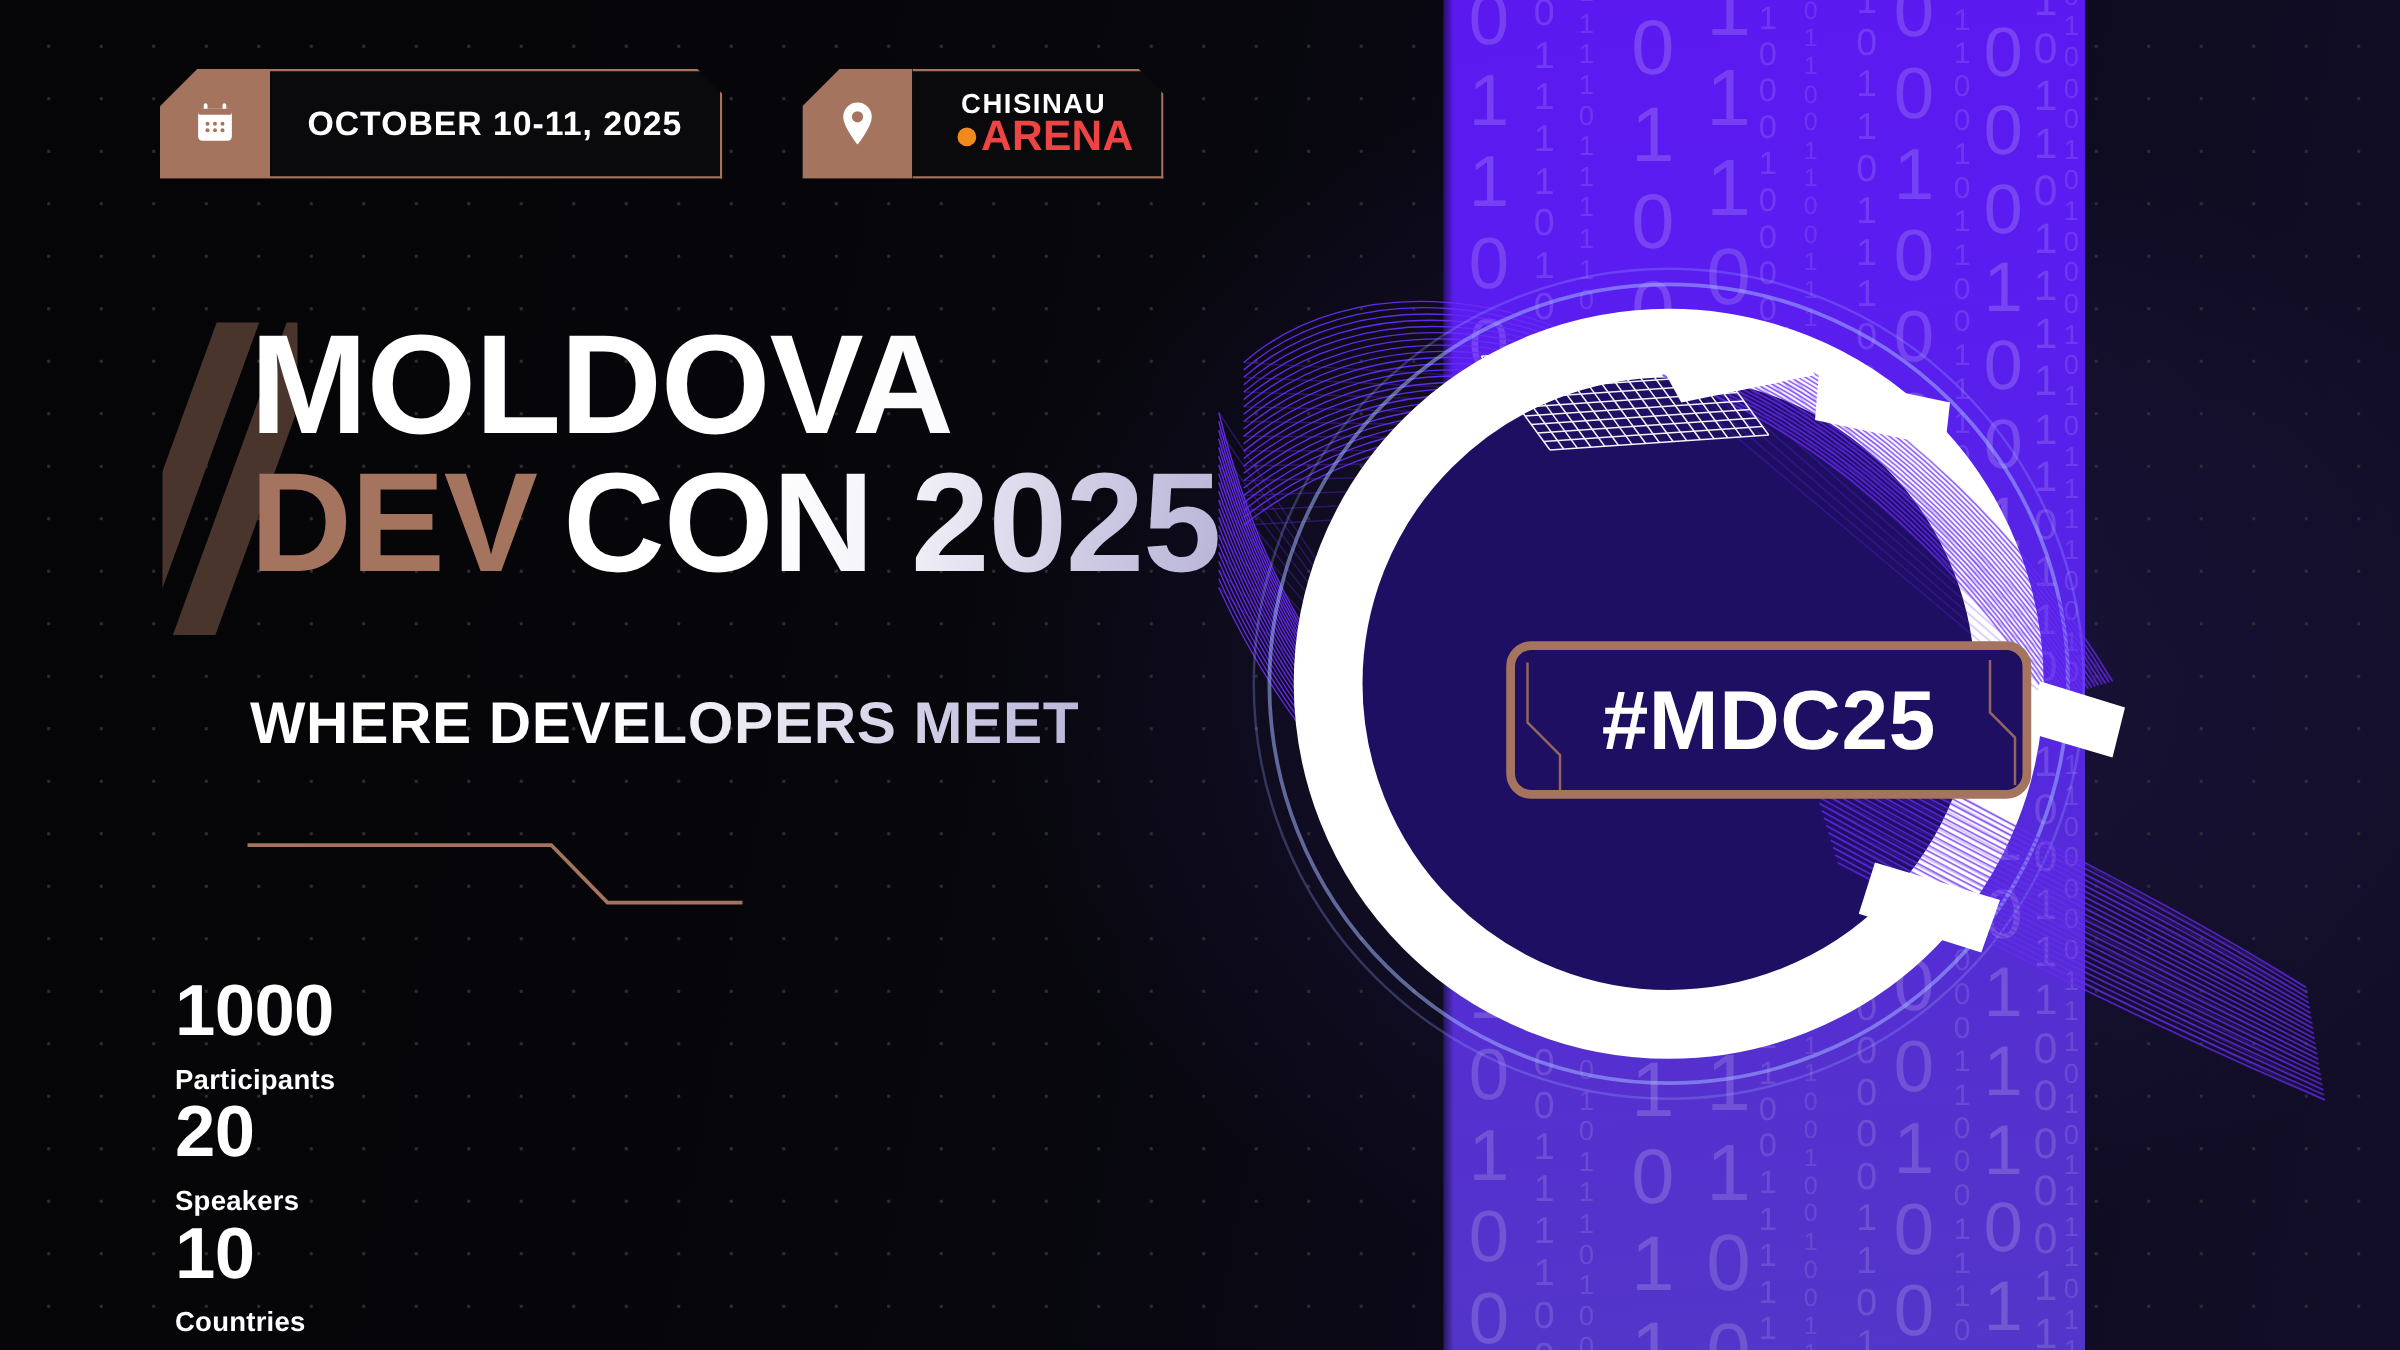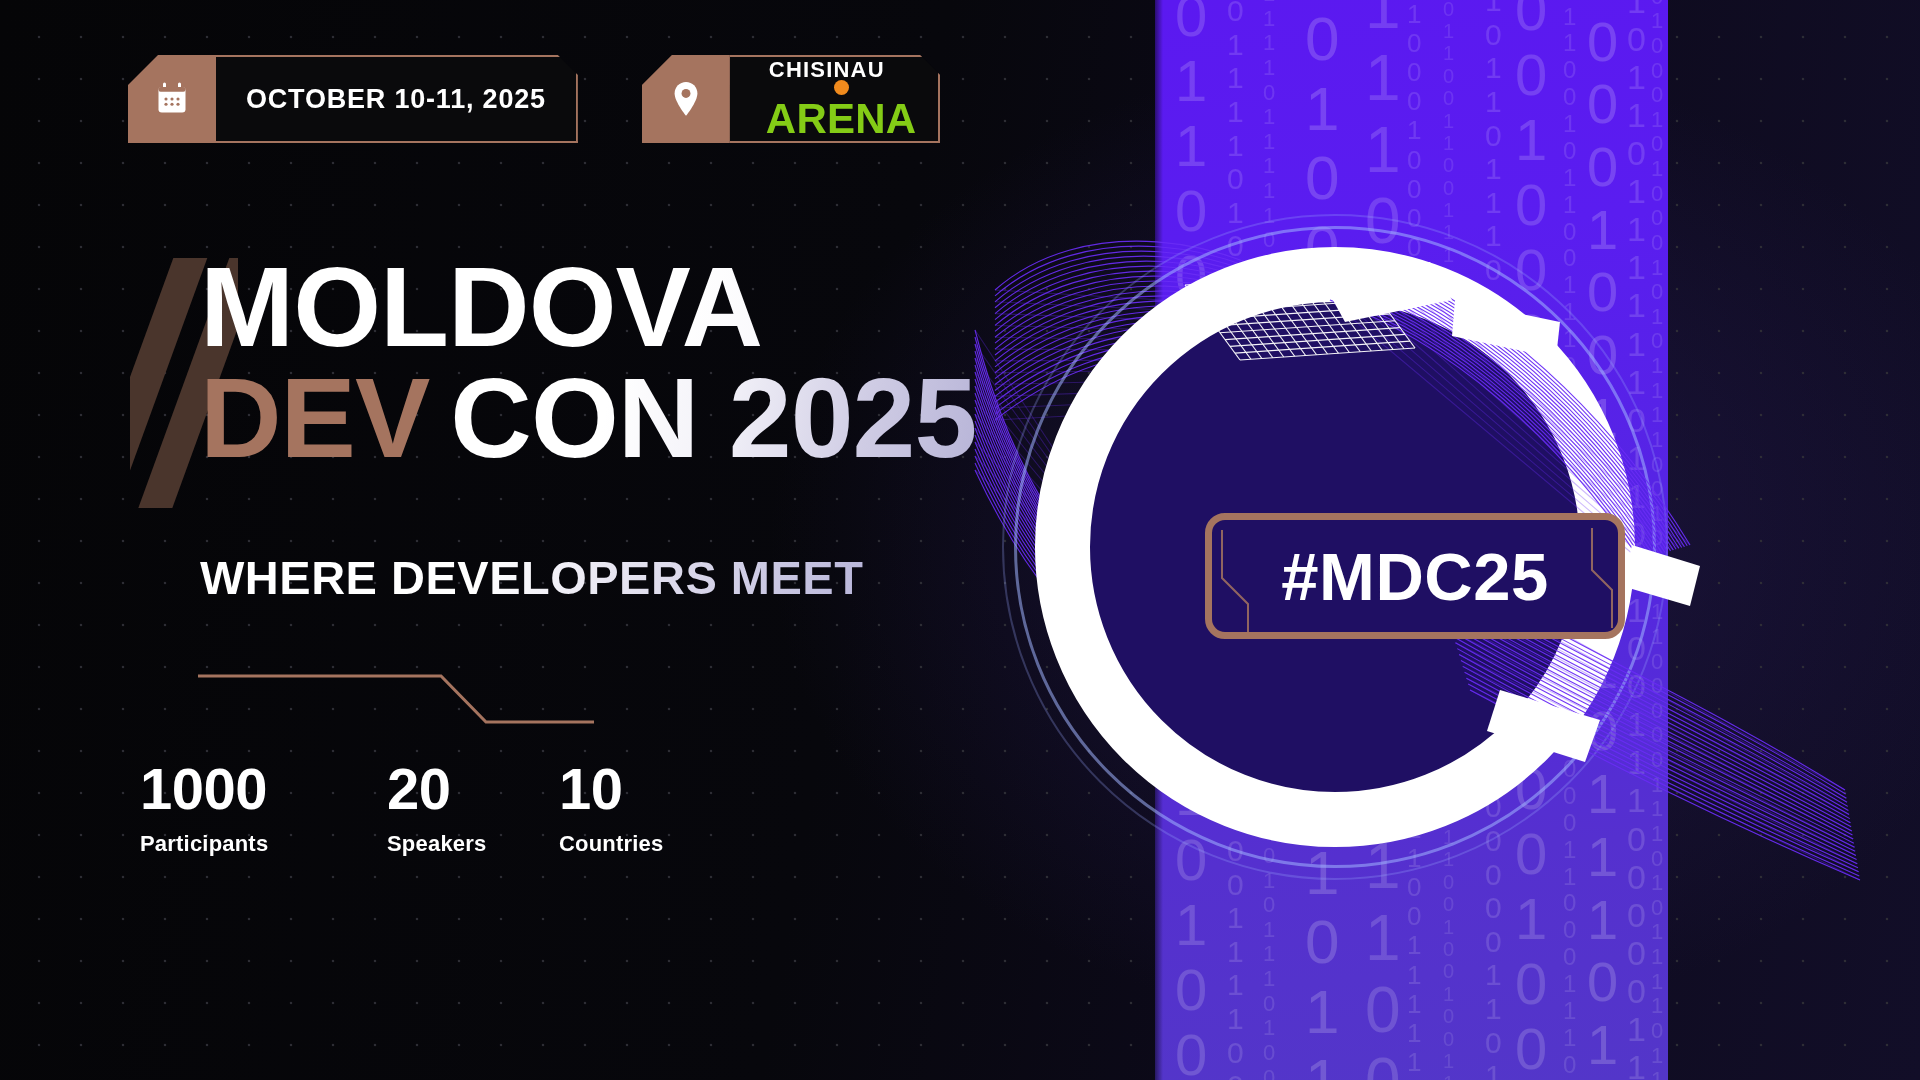--- a/index.html
+++ b/index.html
@@ -48,22 +48,22 @@
     color:#ffffff; font-size:27px; font-weight:bold; letter-spacing:0.8px;
     white-space:nowrap; font-stretch:condensed;
   }
   .venue-body { padding:0 22px 0 36px; }
   .venue-stack { display:flex; flex-direction:column; line-height:0.96; }
   .venue-top {
     color:#fff; font-size:22px; font-weight:bold; letter-spacing:1.2px;
     align-self:flex-start; padding-left:3px;
   }
   .venue-bot {
-    color:#84cc16; font-size:42px; font-weight:bold; letter-spacing:0.2px;
-    display:flex; align-items:center; gap:4px;flex-direction:column;
+    color:#ef4444; font-size:34px; font-weight:bold; letter-spacing:0.2px;
+    display:flex; align-items:center; gap:4px;
   }
   .venue-dot { width:15px; height:15px; border-radius:50%; background:#f08a1d; display:inline-block; }
 
   
   .slashes { position:absolute; left:130px; top:258px; width:108px; height:250px; overflow:hidden; }
   .slash { position:absolute; top:-40px; width:34px; height:340px; background:#4a352c; transform:skewX(-20deg); }
   .slash.s1 { left:-4px; }
   .slash.s2 { left:52px; }
 
   
@@ -85,21 +85,21 @@
     position:absolute; left:200px; top:550px;
     font-size:47px; font-weight:bold; letter-spacing:0.5px; white-space:nowrap; font-stretch:condensed;
     background:linear-gradient(100deg,#ffffff 0%,#ffffff 42%,#e3e1ef 66%,#b9b6da 100%);
     -webkit-background-clip:text; background-clip:text; color:transparent;
   }
 
   
   .divider { position:absolute; left:196px; top:670px; }
 
   
-  .stats { position:absolute; left:140px; top:760px; display:flex; }
+  .stats { position:absolute; left:140px; top:780px; display:flex;flex-direction:column; }
   .stat { display:flex; flex-direction:column; }
   .stat.s0 { width:247px; }
   .stat.s1 { width:172px; }
   .stat-num { color:#ffffff; font-size:58px; font-weight:bold; line-height:1.0; letter-spacing:-0.5px; font-stretch:condensed; }
   .stat-lbl { color:#ffffff; font-size:22px; font-weight:bold; margin-top:13px; letter-spacing:0.2px; }
 
   
   .rightpanel {
     position:absolute; left:1155px; top:0; width:513px; height:1080px;
     background:linear-gradient(176deg,#5b19f0 0%,#5a1df0 22%,#5526e2 52%,#5530cf 78%,#5336c9 100%);

